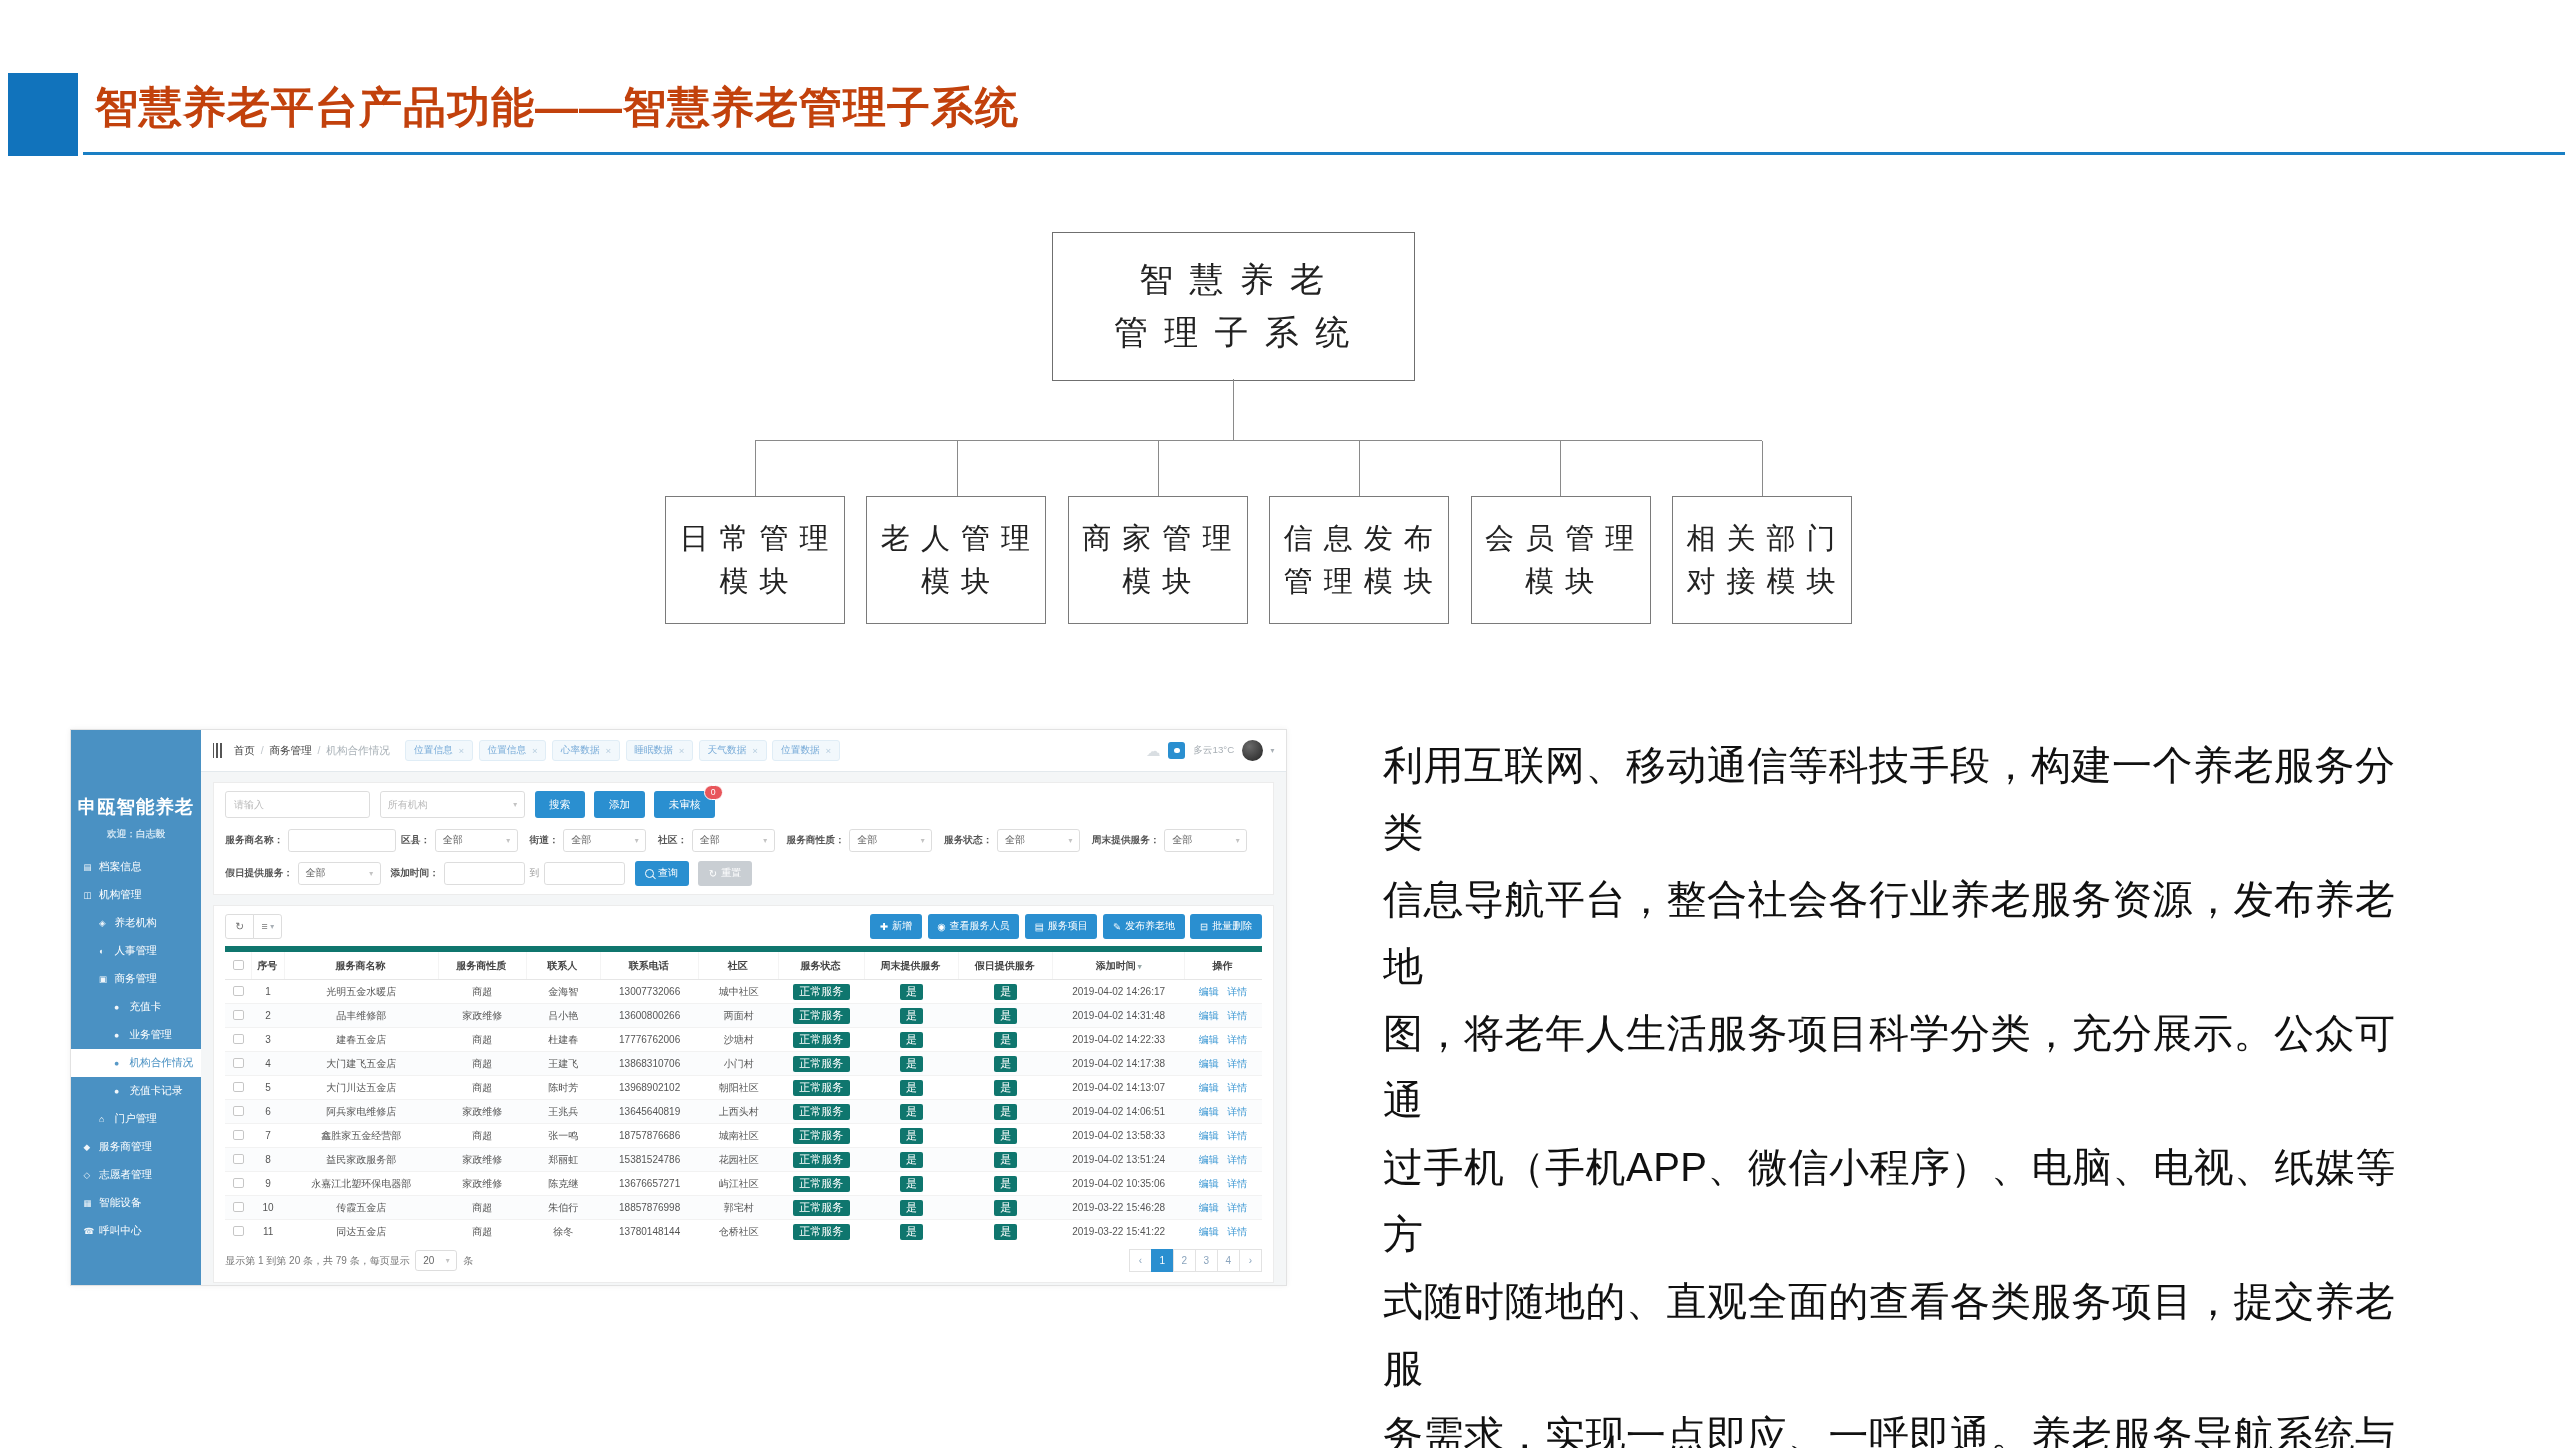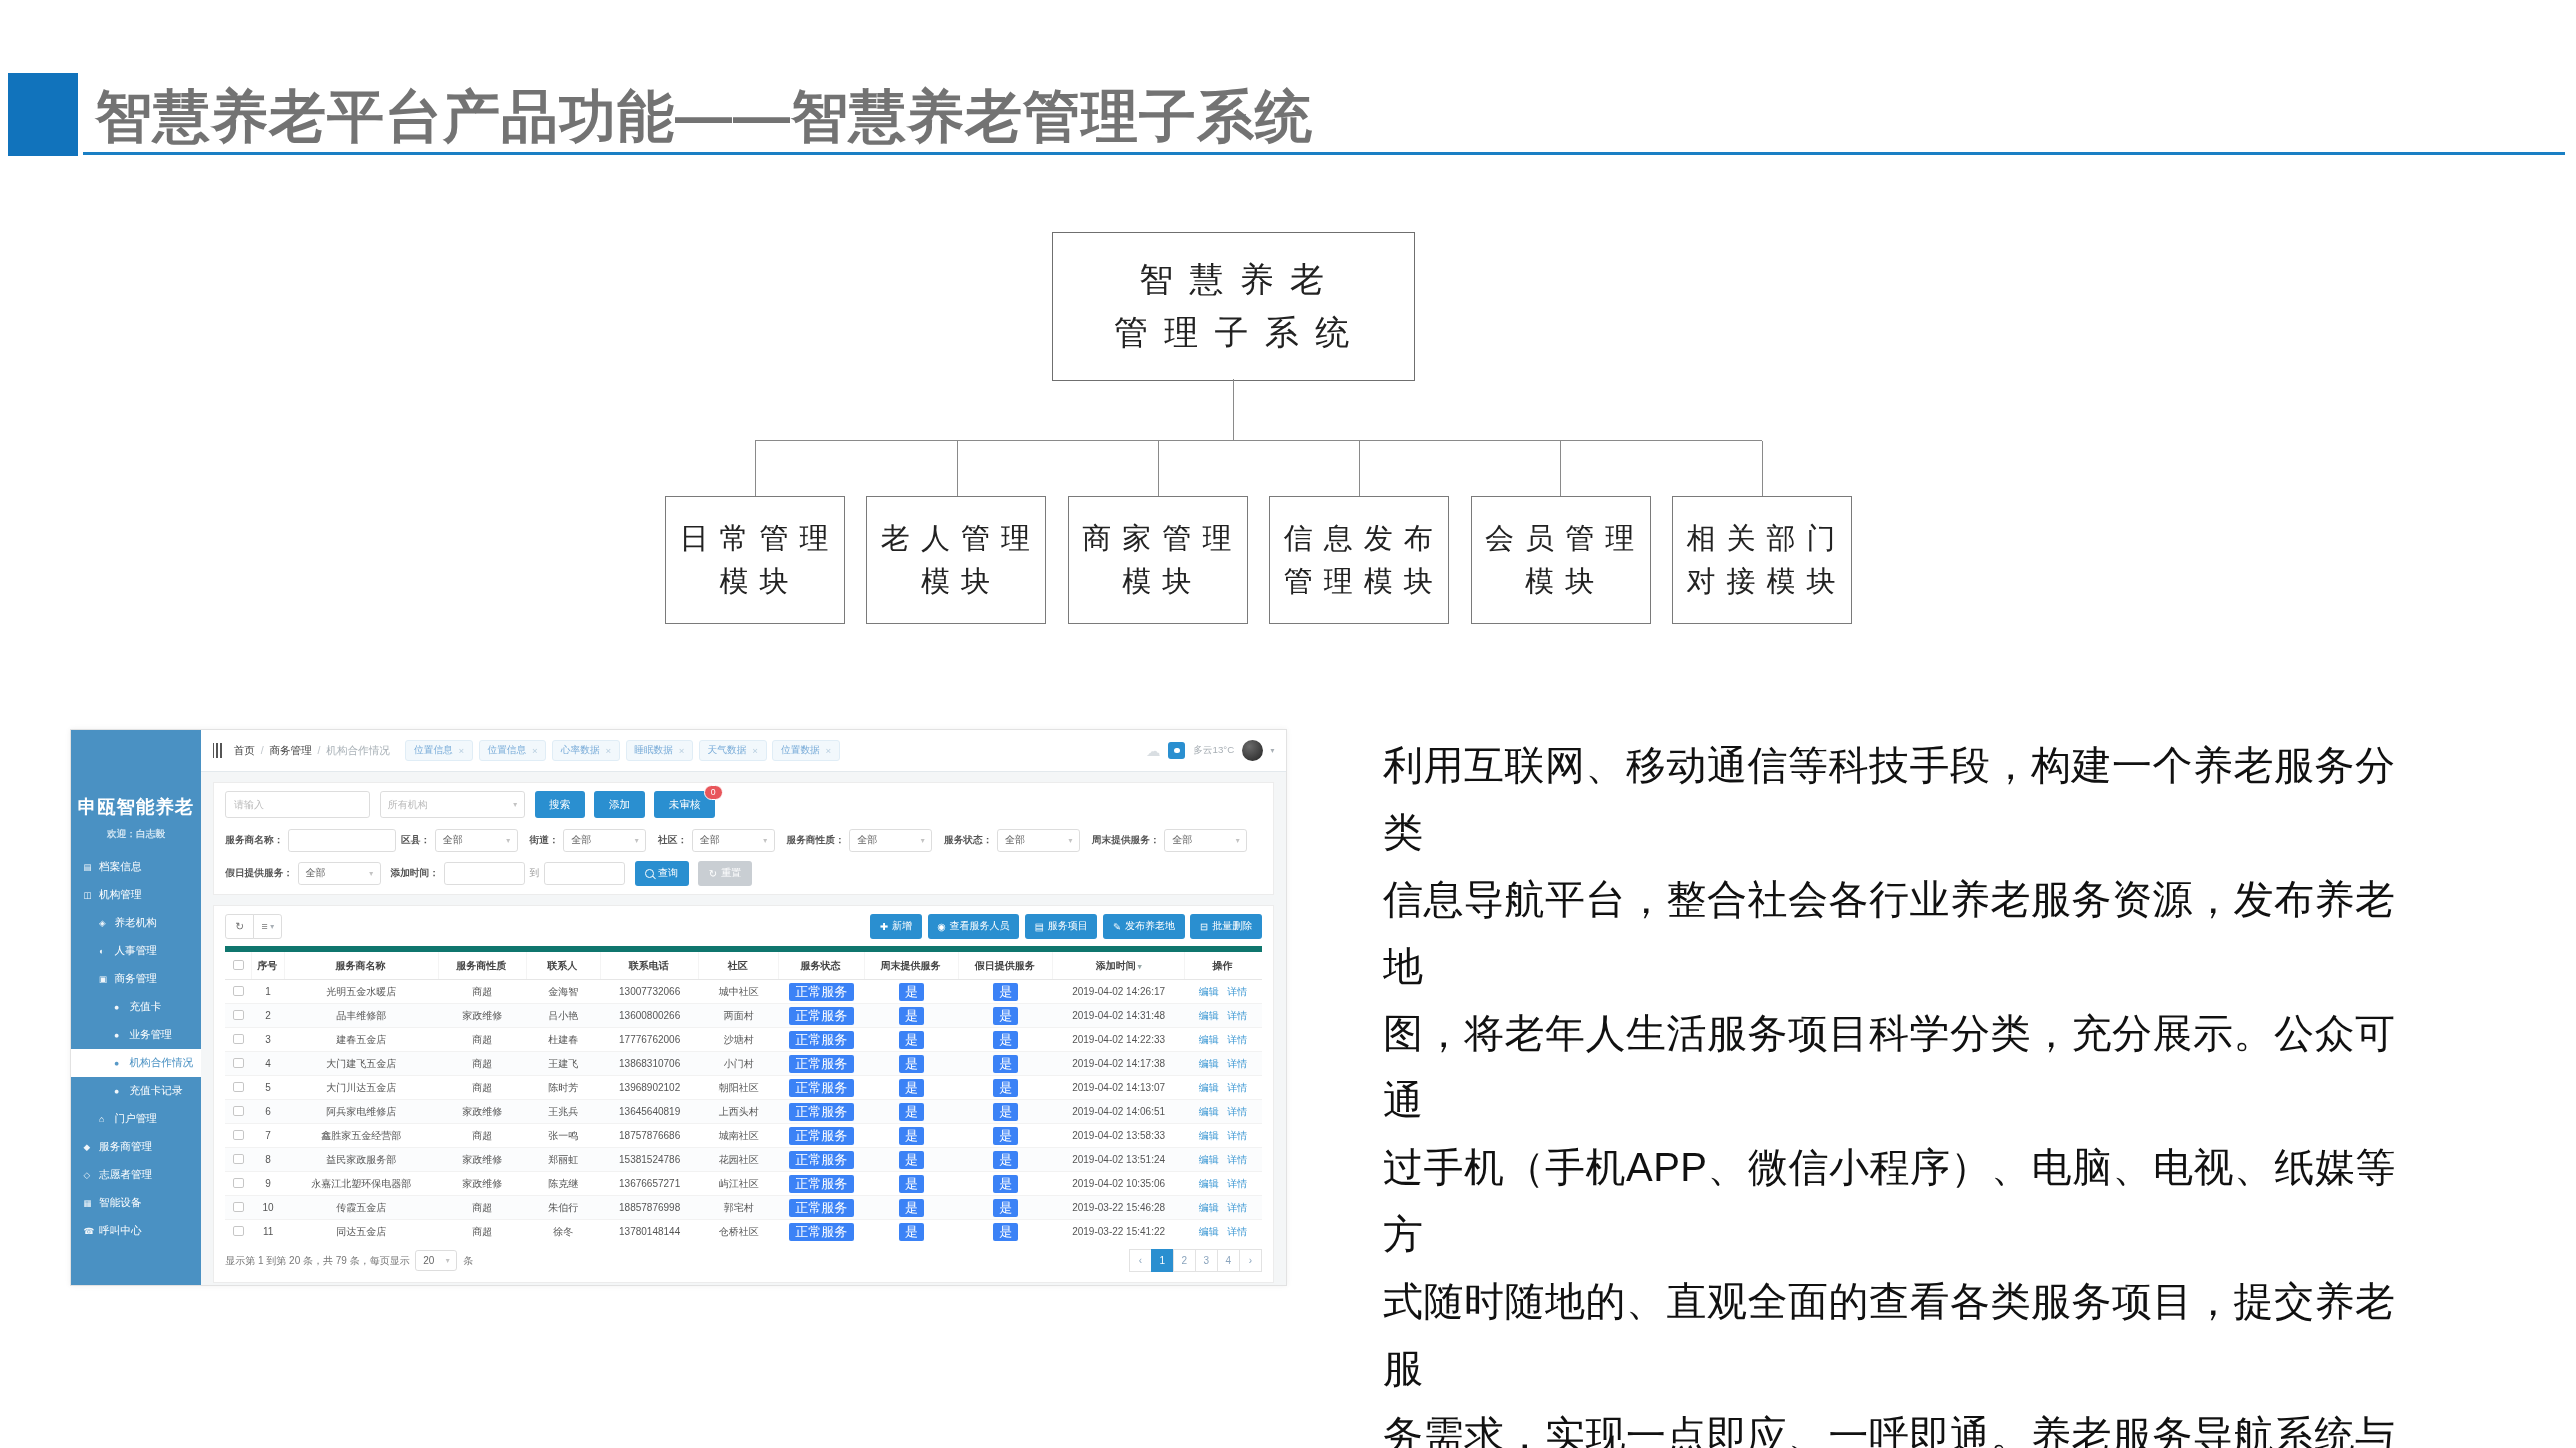--- a/index.html
+++ b/index.html
@@ -2,21 +2,21 @@
 <html><head>
 <meta charset="utf-8">
 <style>
   html,body{margin:0;padding:0;background:#fff;}
   body{font-family:"Liberation Sans",sans-serif;}
   .slide{position:relative;width:2576px;height:1449px;background:#fff;overflow:hidden;}
 
   
   .t-square{position:absolute;left:7.7px;top:73px;width:70px;height:83px;background:#1173bc;}
   .t-rule{position:absolute;left:83px;top:152px;width:2482px;height:2.9px;background:#1a7fc4;}
-  .t-text{position:absolute;left:95px;top:79px;font-size:57px;font-weight:bold;color:#737373;letter-spacing:1px;white-space:nowrap;}
+  .t-text{position:absolute;left:95px;top:79px;font-size:43px;font-weight:bold;color:#c2410c;letter-spacing:1px;white-space:nowrap;}
 
   
   .org{position:absolute;left:665px;top:232px;width:1187px;height:398px;font-family:"Liberation Serif",serif;color:#222;}
   .org .line{position:absolute;background:#8a8a8a;}
   .org .v-root{left:568px;top:147px;width:1px;height:61px;}
   .org .h-line{left:90px;top:208px;width:1007px;height:1px;}
   .org .stub{top:209px;width:1px;height:55px;}
   .s1{left:90px;}.s2{left:292px;}.s3{left:493px;}.s4{left:694px;}.s5{left:895px;}.s6{left:1097px;}
   .org-root{position:absolute;left:387px;top:0;width:361px;height:147px;border:1px solid #6f6f6f;background:#fff;
     display:flex;align-items:center;justify-content:center;text-align:center;font-size:34px;line-height:1.55;
@@ -105,21 +105,21 @@
   table{width:100%;border-collapse:collapse;table-layout:fixed;}
   th{height:25px;font-size:10px;color:#444;font-weight:bold;border-bottom:1px solid #e6e6e6;border-right:1px solid #f4f4f4;
     text-align:center;white-space:nowrap;overflow:hidden;}
   th:last-child{border-right:none;}
   td{height:21px;font-size:10px;color:#555;text-align:center;border-bottom:1px solid #f2f2f2;white-space:nowrap;overflow:hidden;}
   tbody tr:nth-child(even){background:#fbfcfd;}
   .th-check{width:25px;}
   .col-no{width:31px;}.col-name{width:145px;}.col-type{width:83px;}.col-contact{width:70px;}.col-phone{width:93px;}
   .col-comm{width:75px;}.col-status{width:81px;}.col-wk{width:89px;}.col-hd{width:89px;}.col-time{width:124px;}.col-op{width:73px;}
   .ckbox{width:8.7px;height:8.7px;border:1px solid #c6c6c6;border-radius:1.9px;display:inline-block;background:#fff;cursor:pointer;}
-  .bdg{display:inline-block;background:#3b82f6;color:#fff;border-radius:2px;padding:2.9px 6.8px;font-size:13px;line-height:1;}
+  .bdg{display:inline-block;background:#0f766e;color:#fff;border-radius:2px;padding:2.9px 6.8px;font-size:11px;line-height:1;}
   .bdg-sq{padding:2.9px 5.8px;}
   .lnk{color:#3b97d3;cursor:pointer;margin:0 2.9px;}
   .sortc{color:#9aa;font-size:7.7px;margin-left:1.9px;}
   
   .tfoot{display:flex;align-items:center;margin-top:6.8px;}
   .tf-left{font-size:10px;color:#777;display:flex;align-items:center;gap:5.8px;}
   .sel-pg{width:42px;height:21px;}
   .pgs{margin-left:auto;display:flex;}
   .pg{min-width:23px;height:23px;border:1px solid #e2e2e2;background:#fff;color:#8aa4bd;font-size:10px;
     display:flex;align-items:center;justify-content:center;margin-left:-1px;cursor:pointer;}

